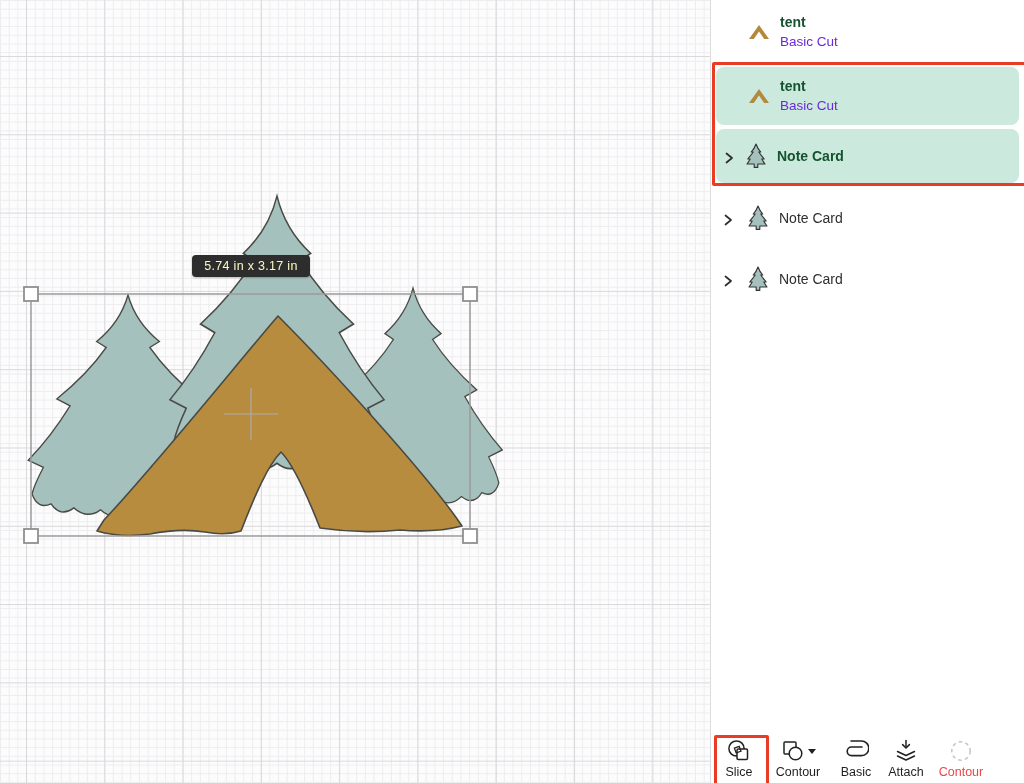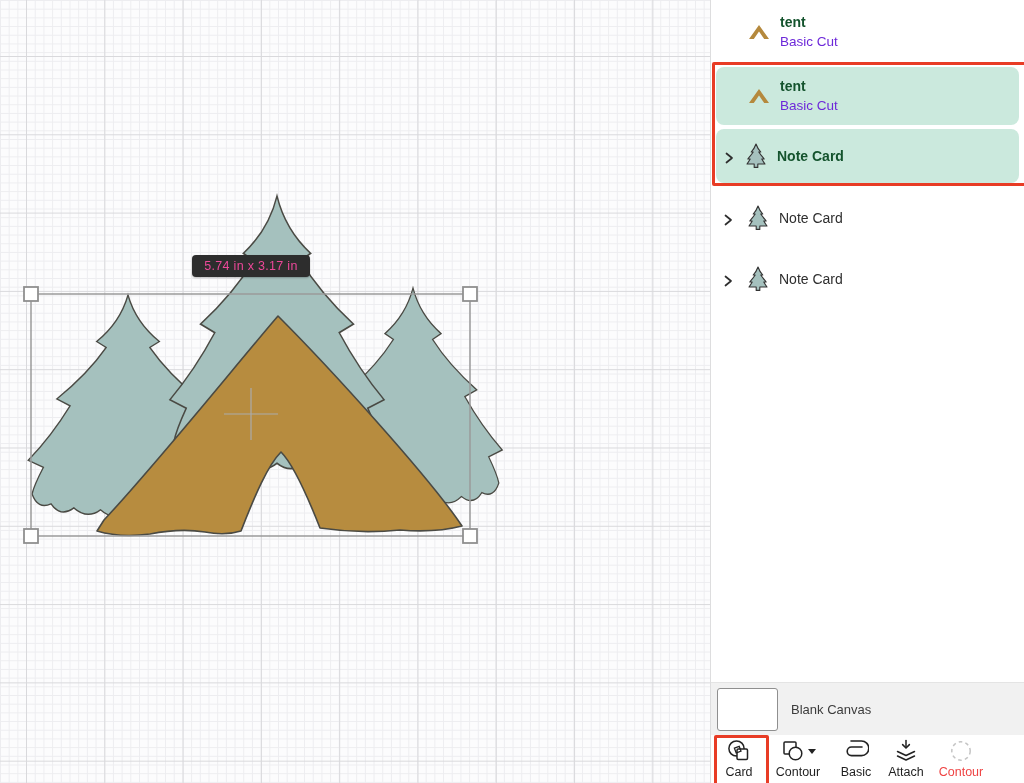--- a/index.html
+++ b/index.html
@@ -19,21 +19,21 @@
       linear-gradient(90deg,#d9d9dc 1px, transparent 1px),
       linear-gradient(#ededf0 1px, transparent 1px),
       linear-gradient(90deg,#ededf0 1px, transparent 1px);
     background-size:78.3px 78.3px,78.3px 78.3px,8.7px 8.7px,8.7px 8.7px;
     background-position:0 56px,26px 0,0 0,0 0;
     border-right:1px solid #ddddde;
   }
   .art{position:absolute;left:0;top:0;}
   .size-tooltip{
     position:absolute;left:192px;top:255px;width:118px;height:22px;
-    background:#2d2d2d;color:#ec4899;border-radius:4px;
+    background:#2d2d2d;color:#fef9c3;border-radius:4px;
     font-size:12.5px;line-height:22px;text-align:center;letter-spacing:.3px;
     box-shadow:0 1px 2px rgba(0,0,0,.25);
   }
 
   
   .panel{position:absolute;left:711px;top:0;width:313px;height:783px;background:#fff;}
   .layer-row{position:absolute;left:0;width:100%;display:flex;align-items:center;cursor:pointer;}
   .layer-row .licon{width:24px;height:30px;margin-left:36px;flex:0 0 auto;display:flex;align-items:center;justify-content:center;}
   .layer-row .chev{width:12px;height:12px;margin-left:11px;flex:0 0 auto;}
   .layer-row .chev + .licon{margin-left:12px;}
@@ -186,36 +186,32 @@
       <span class="licon">
         <svg width="24" height="30" viewBox="0 0 24 28">
             <path d="M12 2 C11 5 9.2 7.8 7.2 10 L9.2 10 C7.4 12.8 5.4 15 3.8 17 L6.2 17 C5.2 18.8 4.2 20.4 3 22 L10.2 22 L10.2 25.4 L13.8 25.4 L13.8 22 L21 22 C19.8 20.4 18.8 18.8 17.8 17 L20.2 17 C18.6 15 16.6 12.8 14.8 10 L16.8 10 C14.8 7.8 13 5 12 2 Z" fill="#a5c1be" stroke="#333" stroke-width="1.1" stroke-linejoin="round"></path>
           </svg>
       </span>
       <span class="ltext">
         <div class="lname regular">Note Card</div>
       </span>
     </div>
 
-    <div class="blank-section">
-      <div class="swatch"></div>
-      <div class="blank-label">Blank Canvas</div>
-    </div>
 
     <div class="toolbar">
 
       <button class="tool" style="left:4px;width:48px;">
         <span class="ticon">
           <svg width="24" height="24" viewBox="0 0 24 24">
             <circle cx="9.5" cy="9.5" r="7.6" fill="none" stroke="#222" stroke-width="1.5"></circle>
             <rect x="10" y="10" width="10.5" height="10.5" rx="1.2" fill="#fff" stroke="#222" stroke-width="1.5"></rect>
             <path d="M7.4 9.2 L12.2 7.4 L14 12.2 L9.2 14 Z" fill="none" stroke="#222" stroke-width="1.3"></path>
           </svg>
         </span>
-        <span class="tlabel">Card</span>
+        <span class="tlabel">Slice</span>
       </button>
       <div class="annot tool-annot"></div>
 
       <button class="tool" style="left:57px;width:60px;">
         <span class="ticon">
           <span style="display:flex;">
             <svg width="24" height="24" viewBox="0 0 24 24">
               <rect x="3" y="3" width="12" height="12" rx="1" fill="none" stroke="#222" stroke-width="1.5"></rect>
               <circle cx="14.5" cy="14.5" r="6.3" fill="#fff" stroke="#222" stroke-width="1.5"></circle>
             </svg>

